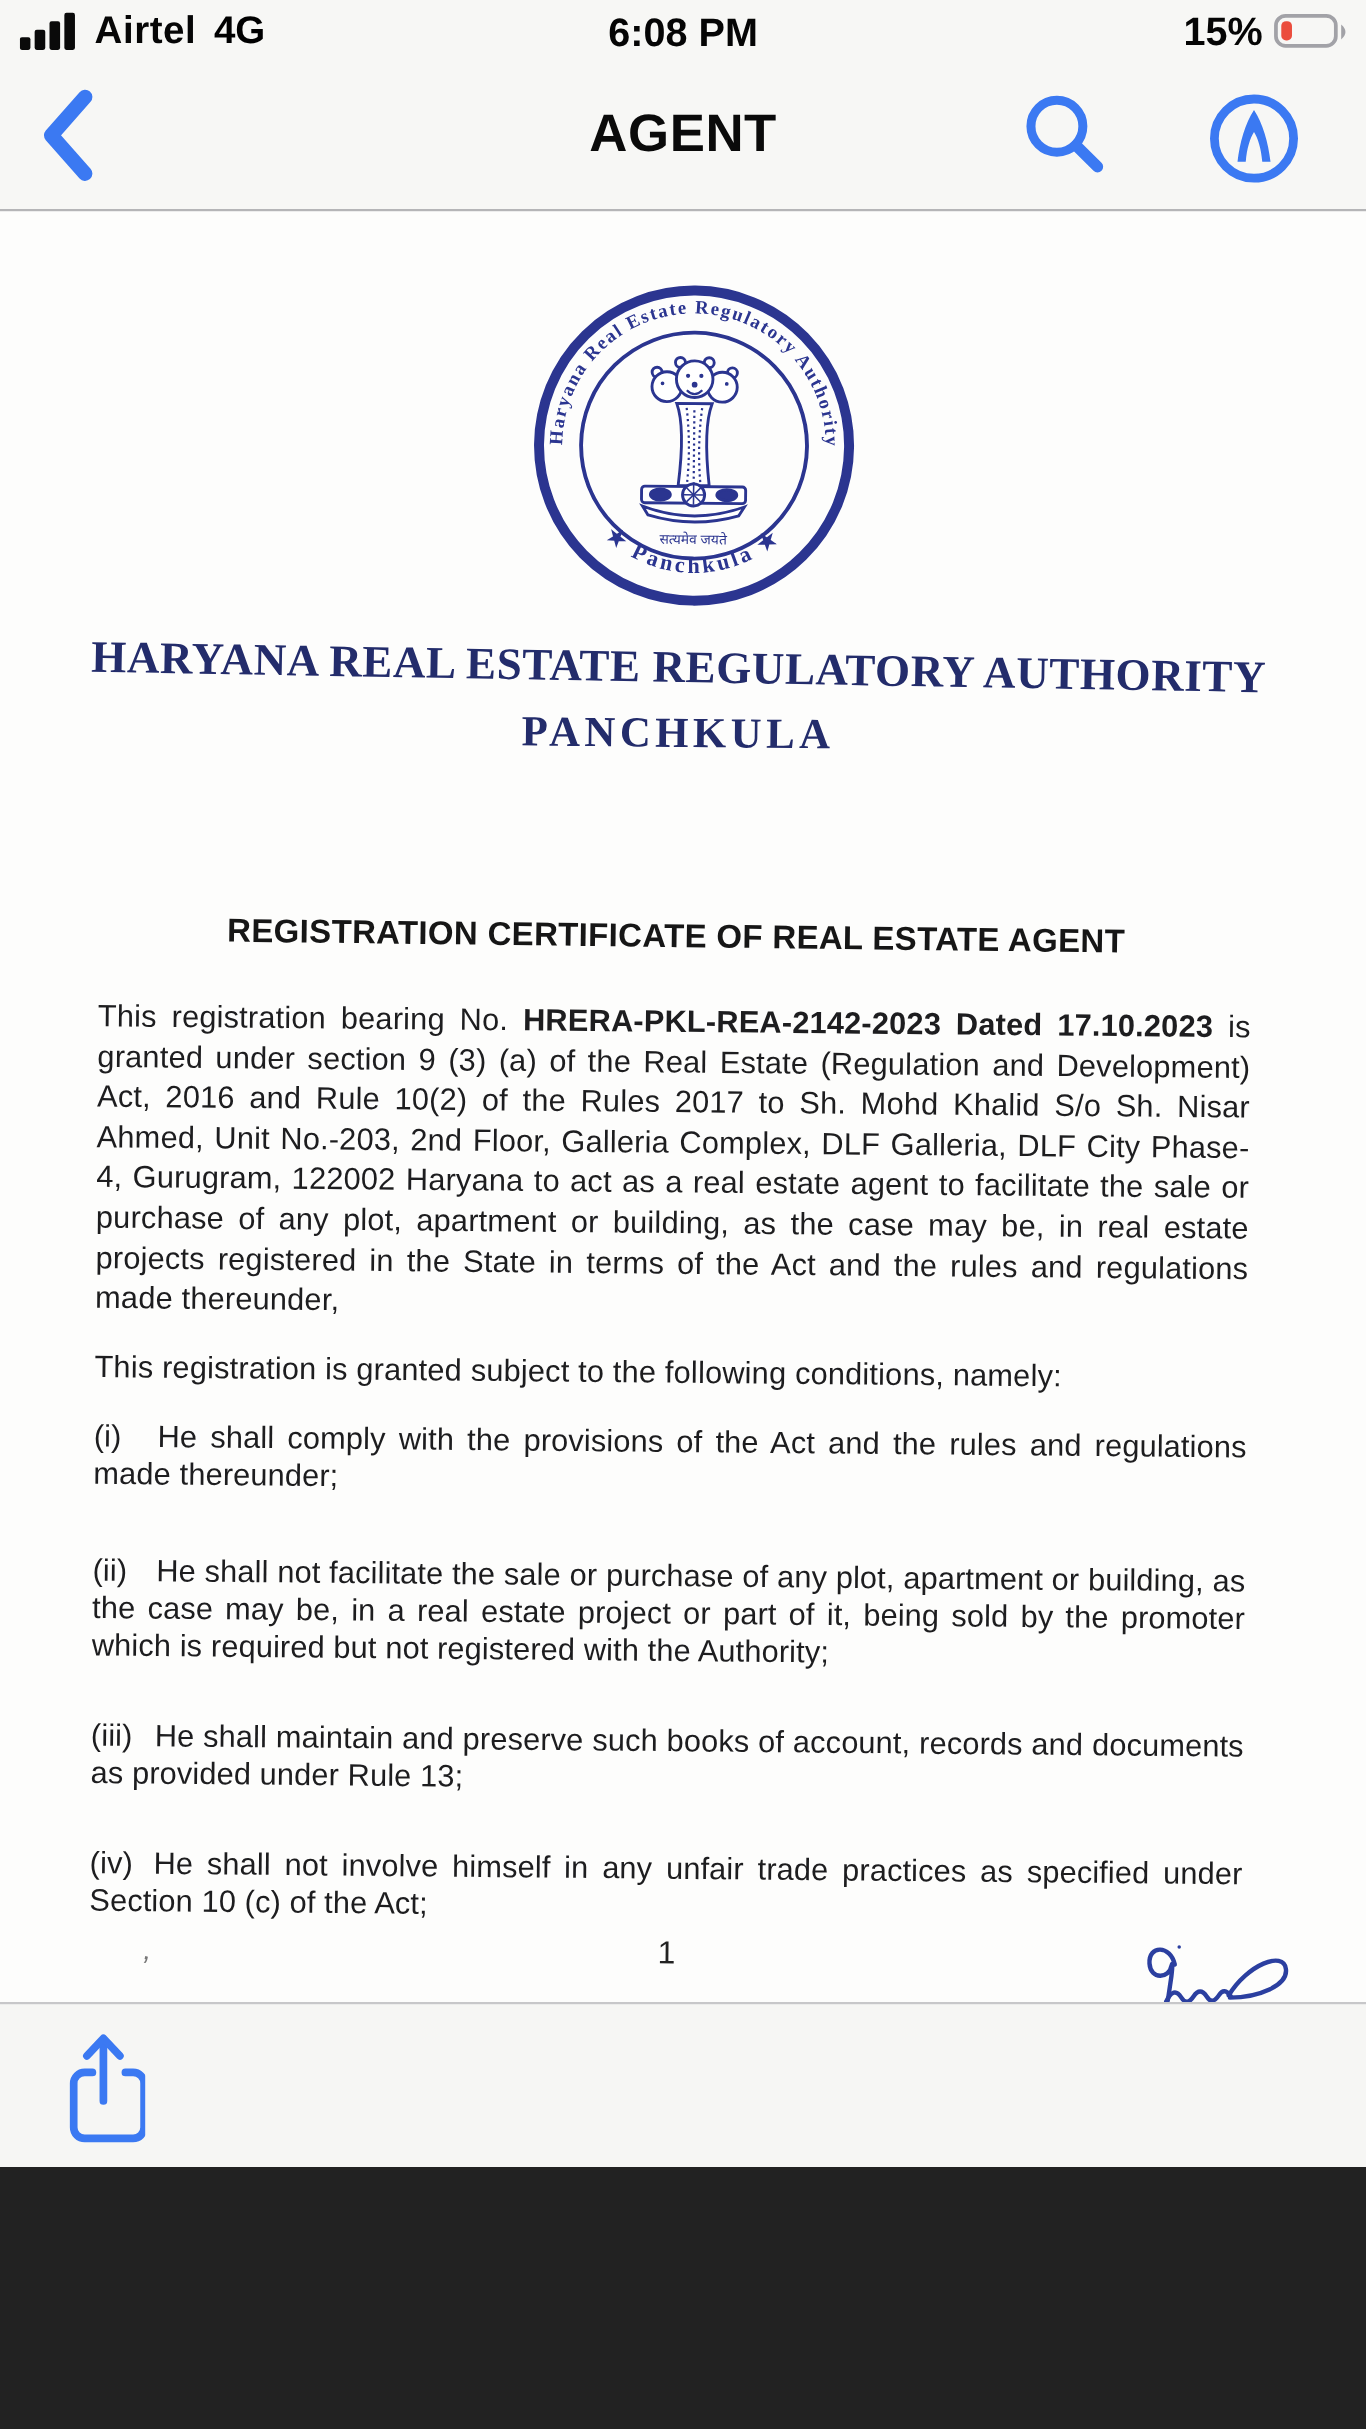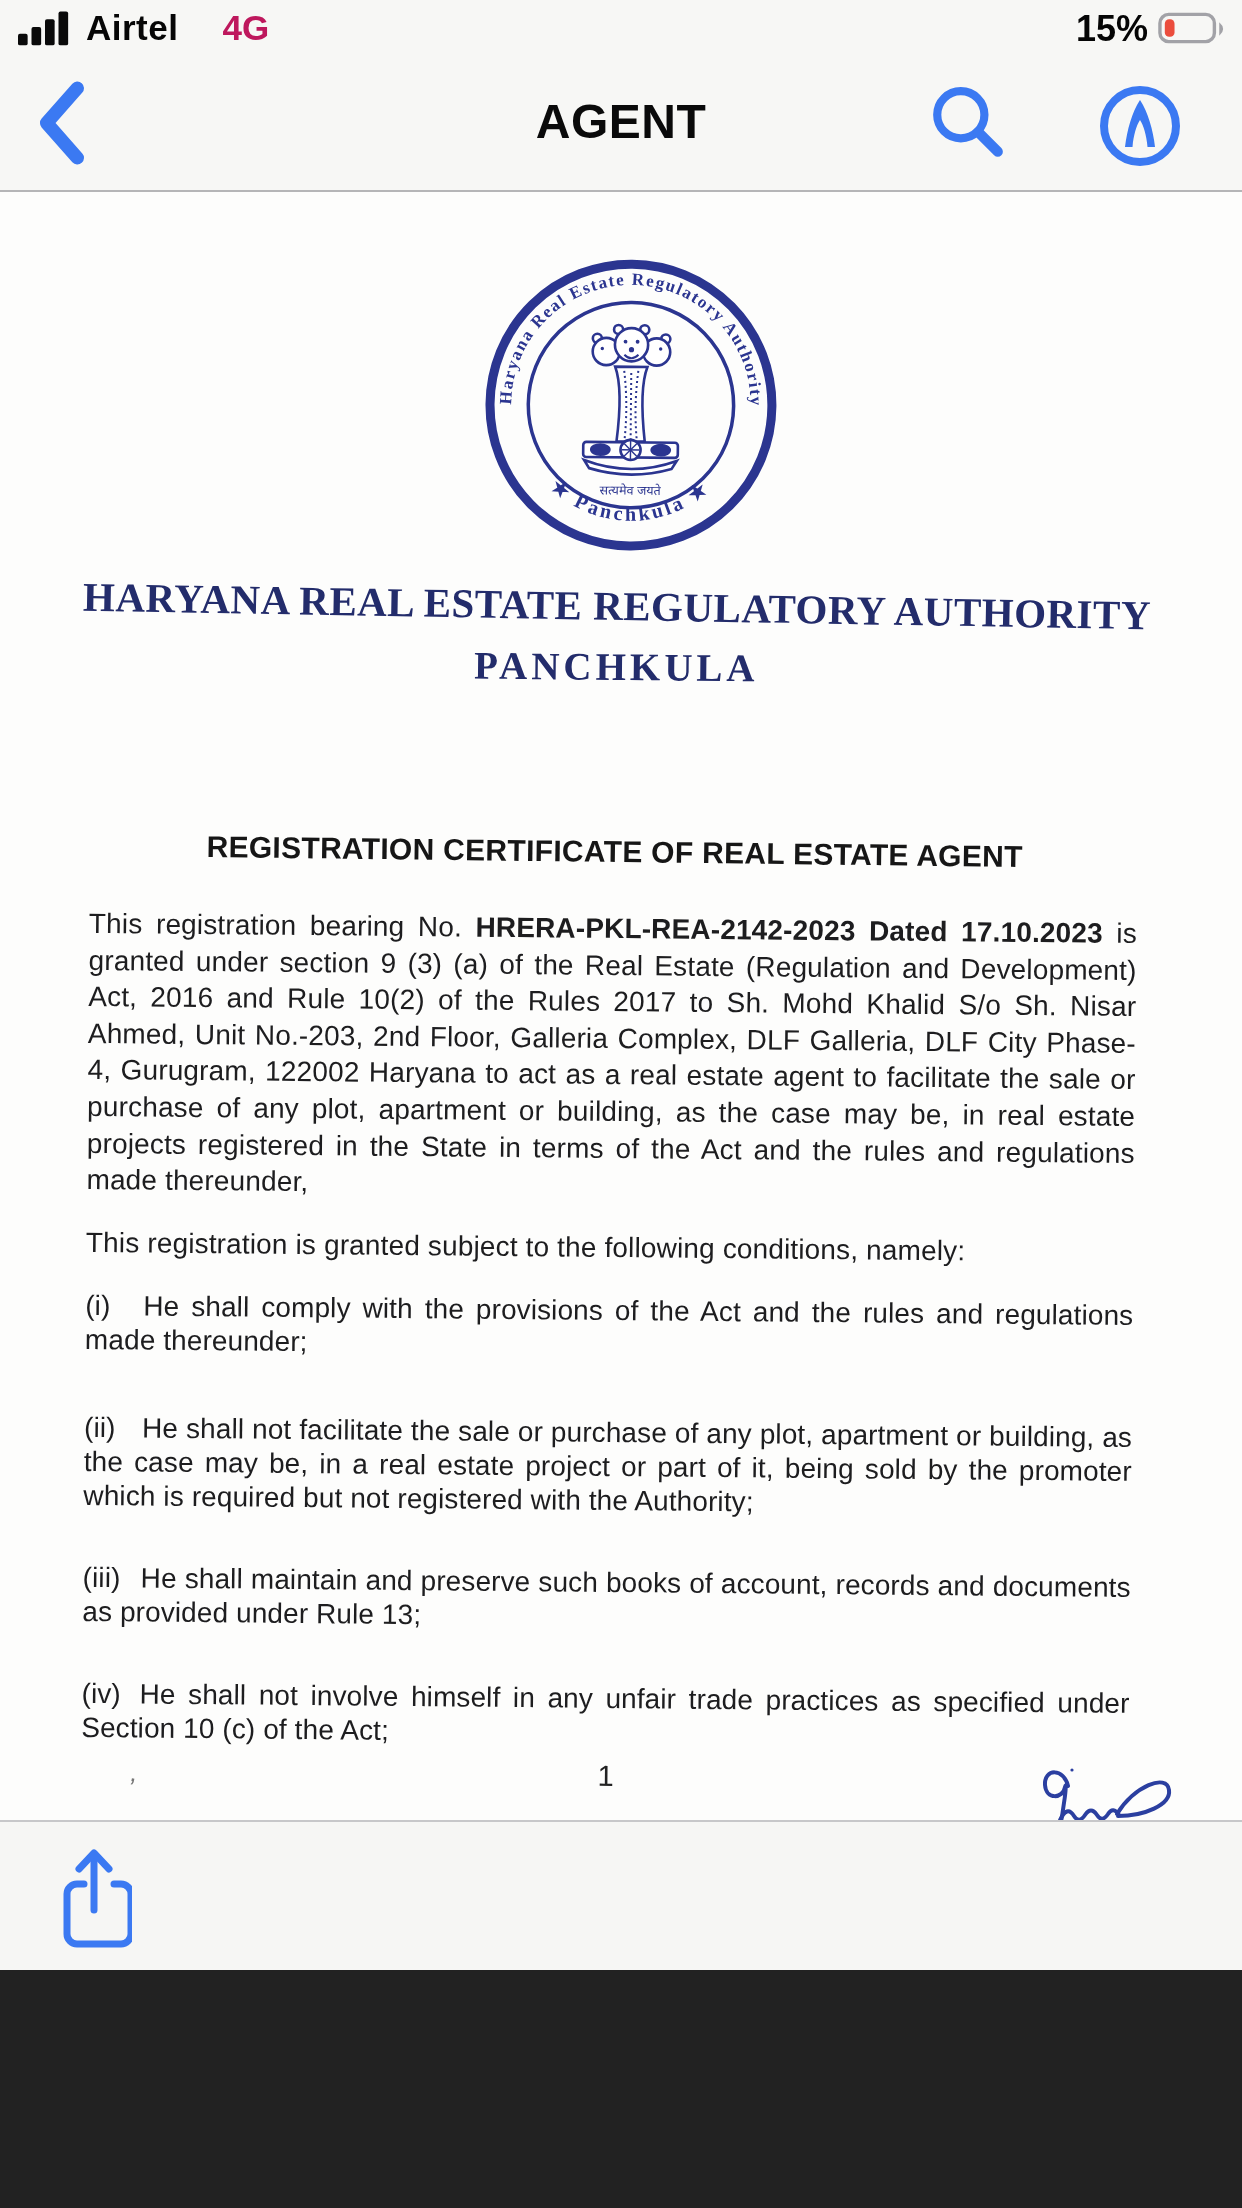--- a/index.html
+++ b/index.html
@@ -2,21 +2,21 @@
 <html><head>
 <meta charset="utf-8">
 <style>
   html,body{margin:0;padding:0;background:#222;}
   .screen{position:relative;width:1242px;height:1970px;margin:0 auto;background:#fdfdfc;
           font-family:"Liberation Sans",sans-serif;overflow:hidden;}
   
   .statusbar{position:absolute;top:0;left:0;right:0;height:60px;background:#f7f7f5;z-index:30;}
   .sb-left{position:absolute;left:18px;top:8px;display:flex;align-items:center;gap:14px;}
   .sb-carrier{font-size:35px;font-weight:600;color:#060606;letter-spacing:.5px;}
-  .sb-net{font-size:35px;font-weight:600;color:#be185d;margin-left:30px;}
+  .sb-net{font-size:35px;font-weight:600;color:#000000;margin-left:2px;}
   .sb-time{position:absolute;left:0;right:0;top:9px;text-align:center;font-size:36px;font-weight:700;color:#050505;}
   .sb-right{position:absolute;right:14px;top:8px;display:flex;align-items:center;gap:10px;justify-content:space-between;}
   .sb-batt-txt{font-size:36px;font-weight:700;color:#050505;}
   
   .navbar{position:absolute;top:60px;left:0;right:0;height:130px;background:#f7f7f5;
           border-bottom:2px solid #b5b5b7;z-index:30;}
   .nav-title{position:absolute;left:0;right:0;top:34px;text-align:center;
              font-size:48px;font-weight:800;color:#0a0a0a;letter-spacing:.5px;}
   .nav-btn{position:absolute;background:none;border:none;padding:0;cursor:pointer;}
   
@@ -61,20 +61,21 @@
     <div class="sb-left">
       <svg width="54" height="36" viewBox="0 0 56 36">
         <rect x="0" y="24" width="10" height="12" rx="2" fill="#0a0a0a"></rect>
         <rect x="14" y="17" width="10" height="19" rx="2" fill="#0a0a0a"></rect>
         <rect x="28" y="9" width="10" height="27" rx="2" fill="#0a0a0a"></rect>
         <rect x="42" y="1" width="10" height="35" rx="2" fill="#0a0a0a"></rect>
       </svg>
       <span class="sb-carrier">Airtel</span>
       <span class="sb-net">4G</span>
     </div>
+    <div class="sb-time">6:08 PM</div>
     <div class="sb-right">
       <span class="sb-batt-txt">15%</span>
       <svg width="70" height="34" viewBox="0 0 72 34">
         <rect x="2" y="2" width="56" height="28" rx="9" fill="none" stroke="#a2a2a7" stroke-width="3.5"></rect>
         <rect x="7" y="7" width="10" height="18" rx="4.5" fill="#eb4d3d"></rect>
         <path d="M 63,10 q 8,7 0,14 z" fill="#a2a2a7"></path>
       </svg>
     </div>
   </div>
 

